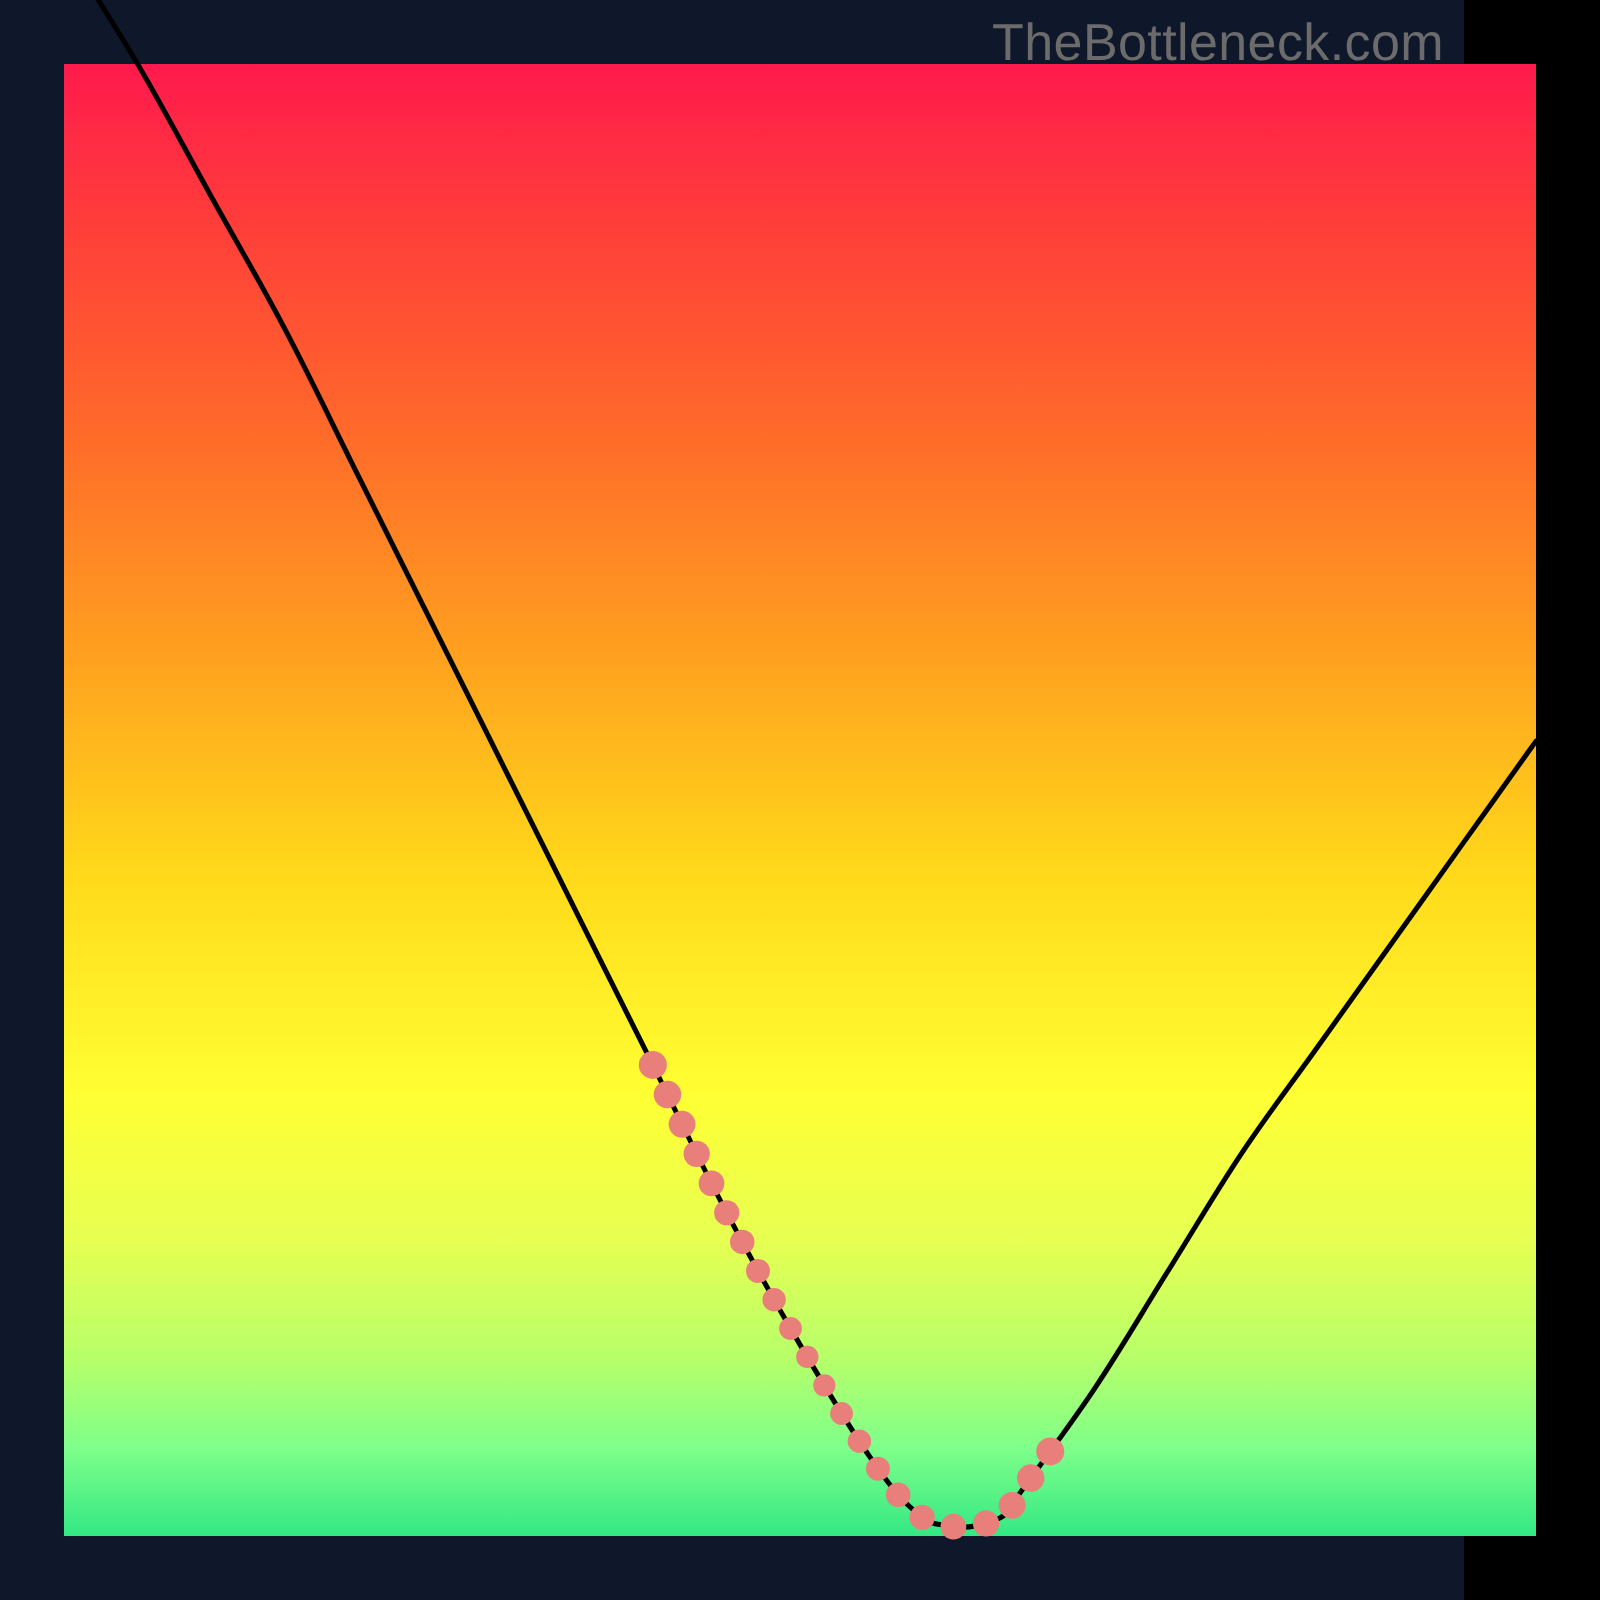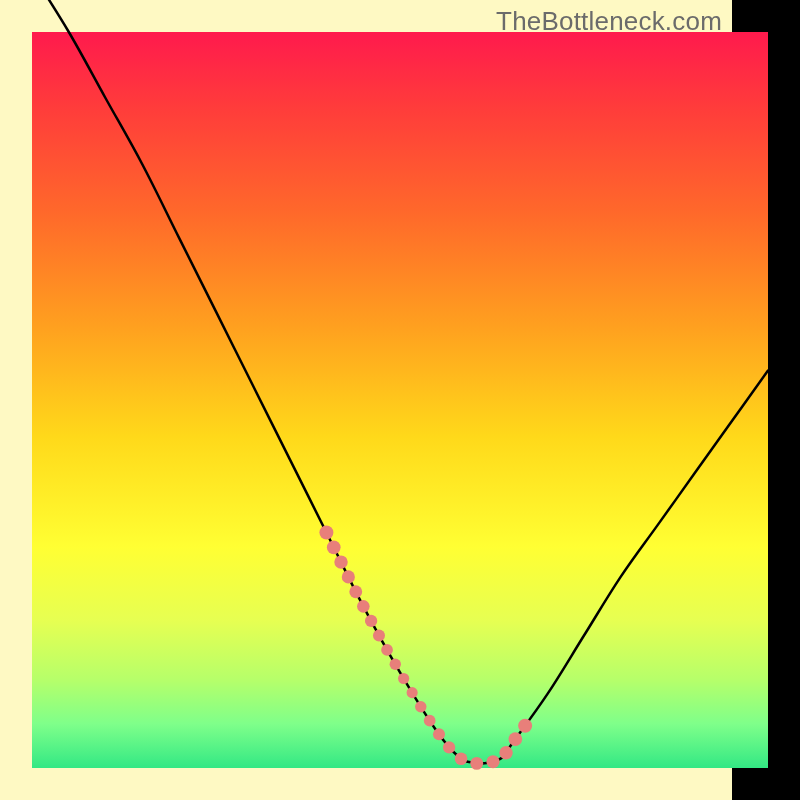--- a/index.html
+++ b/index.html
@@ -8,21 +8,21 @@
     width: 800px;
     height: 800px;
     background: #000;
     overflow: hidden;
     font-family: Arial, Helvetica, sans-serif;
   }
   .frame {
     position: relative;
     width: 732px;
     height: 800px;
-    background: #fef9c3;
+    background: #0f172a;
   }
   .plot {
     position: absolute;
     left: 32px;
     top: 32px;
     width: 736px;
     height: 736px;
     background: linear-gradient(
       to bottom,
       #ff1a4d 0%,

